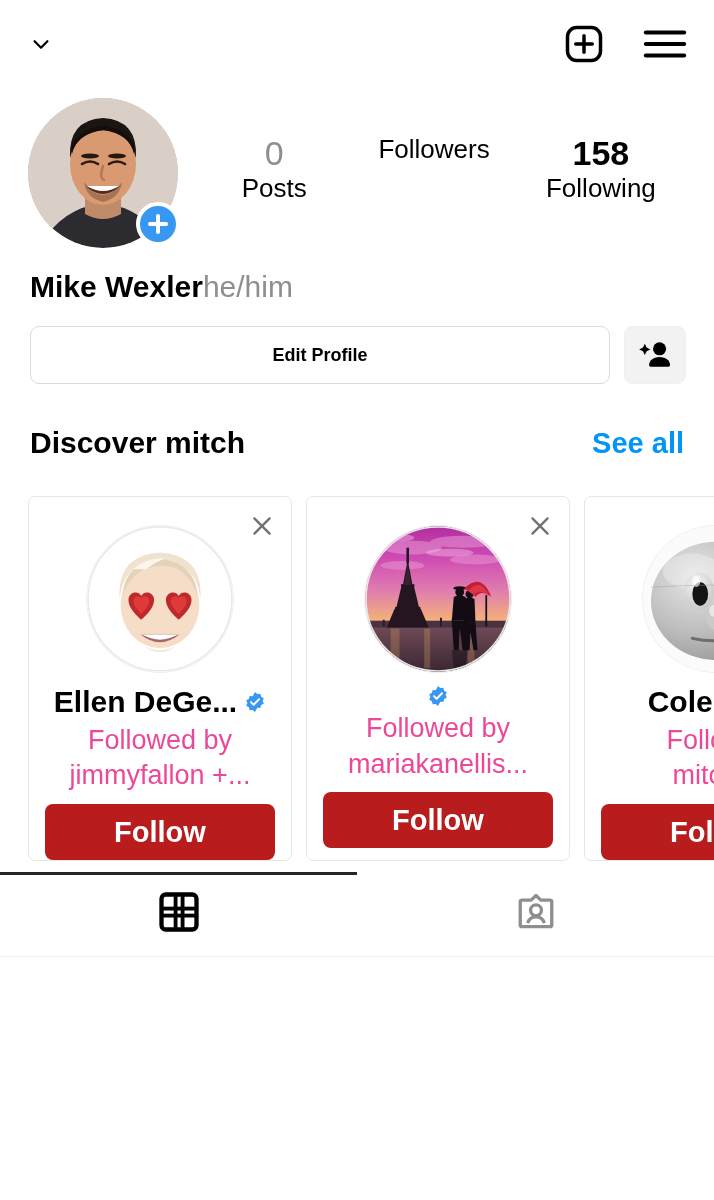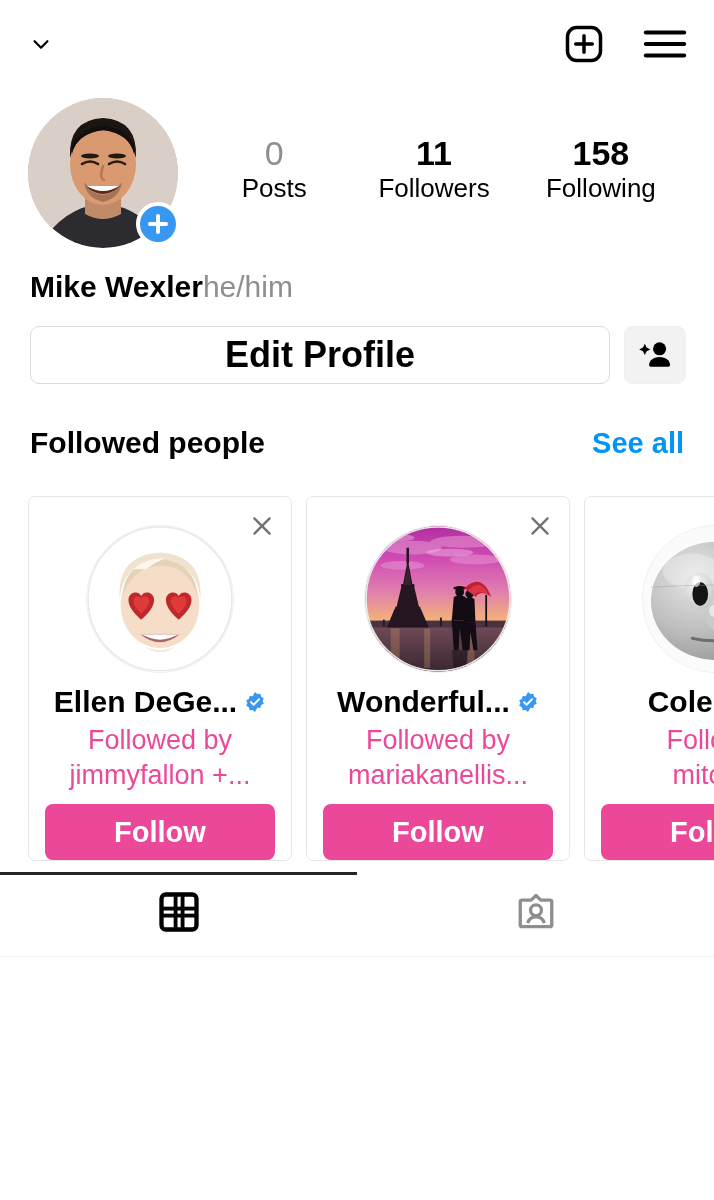--- a/index.html
+++ b/index.html
@@ -97,21 +97,21 @@
     display: flex; align-items: center; gap: 14px;
     padding: 22px 28px 0 30px;
   }
   .edit-profile {
     flex: 1;
     height: 58px;
     border: 1.5px solid #dbdbdb;
     border-radius: 9px;
     background: #fff;
     display: flex; align-items: center; justify-content: center;
-    font-size: 36px; font-weight: 700; color: #000;
+    font-size: 18px; font-weight: 700; color: #000;
     font-family: "Liberation Sans", sans-serif;
     cursor: pointer;
   }
   .add-person-btn {
     width: 62px; height: 58px;
     border: 1.5px solid #efefef;
     border-radius: 9px;
     background: #f2f2f2;
     display: flex; align-items: center; justify-content: center;
     cursor: pointer;
@@ -170,21 +170,21 @@
   }
   .verified { flex: 0 0 22px; width: 22px; height: 22px; }
   .card-sub {
     margin-top: 4px;
     font-size: 27px; color: #ec4899; line-height: 1.32;
     text-align: center; width: 100%;
   }
   .follow-btn {
     margin-top: 10px;
     width: 230px; height: 56px;
-    background: #ec4899;
+    background: #b91c1c;
     border: none; border-radius: 8px;
     color: #fff; font-size: 29px; font-weight: 700;
     font-family: "Liberation Sans", sans-serif;
     display: flex; align-items: center; justify-content: center;
     cursor: pointer;
   }
 
   
   .tabbar {
     position: absolute;
@@ -282,21 +282,20 @@
     </div>
     <div class="avatar-add"></div>
   </div>
 
   <div class="stats">
     <div class="stat">
       <span class="stat-num dim">0</span>
       <span class="stat-label">Posts</span>
     </div>
     <div class="stat">
-      <span class="stat-num">11</span>
       <span class="stat-label">Followers</span>
     </div>
     <div class="stat">
       <span class="stat-num">158</span>
       <span class="stat-label">Following</span>
     </div>
   </div>
 </div>
 
 <div class="name-row">
@@ -311,21 +310,21 @@
       <svg width="34" height="30" viewBox="0 0 26 22" fill="#000">
         <circle cx="16.5" cy="7" r="5"></circle>
         <path d="M16.5 13.2c-5 0-8 2.8-8 6.3 0 .8.5 1.3 1.3 1.3h13.4c.8 0 1.3-.5 1.3-1.3 0-3.5-3-6.3-8-6.3z"></path>
         <path d="M5.2 3.2 6.6 6.1 9.5 7.5 6.6 8.9 5.2 11.8 3.8 8.9 0.9 7.5 3.8 6.1z"></path>
       </svg>
     </span>
   </button>
 </div>
 
 <div class="discover-head">
-  <span class="discover-title">Followed people</span>
+  <span class="discover-title">Discover mitch</span>
   <span class="see-all">See all</span>
 </div>
 
 <div class="cards-scroller">
 
   <div class="person-card">
     <span class="card-close">
       <svg width="26" height="26" viewBox="0 0 24 24" stroke="#737373" stroke-width="2.2" stroke-linecap="round">
         <line x1="5" y1="5" x2="19" y2="19"></line>
         <line x1="19" y1="5" x2="5" y2="19"></line>
@@ -460,21 +459,20 @@
           <path d="M100 64 Q118 46 128 72 Q118 64 112 72 Q106 64 100 64 Z" fill="#c21f32"></path>
           <path d="M104 66 Q118 52 125 70 Q116 64 110 70 Z" fill="#e23b4c" opacity="0.8"></path>
           <rect x="122" y="70" width="1.8" height="32" fill="#1a0f16"></rect>
 
           <path d="M88 126 L104 126 L102 146 L90 146 Z" fill="#0e0810" opacity="0.45"></path>
         </g>
         <circle cx="74" cy="74" r="73" fill="none" stroke="#e8e8e8" stroke-width="1.6"></circle>
       </svg>
     </div>
     <div class="card-name-row">
-      <span class="card-name">Wonderful...</span>
       <span class="verified">
         <svg viewBox="0 0 24 24">
           <path d="M12 1.2l2.5 2.1 3.3-.3.9 3.2 2.9 1.6-1.3 3 1.3 3-2.9 1.6-.9 3.2-3.3-.3L12 22.8l-2.5-2.1-3.3.3-.9-3.2-2.9-1.6 1.3-3-1.3-3 2.9-1.6.9-3.2 3.3.3z" fill="#3897f0"></path>
           <path d="M7.6 12.1l2.9 2.9 5.9-6" stroke="#fff" stroke-width="2.1" fill="none" stroke-linecap="round" stroke-linejoin="round"></path>
         </svg>
       </span>
     </div>
     <div class="card-sub">
       <span>Followed by</span><br>
       <span>mariakanellis...</span>

